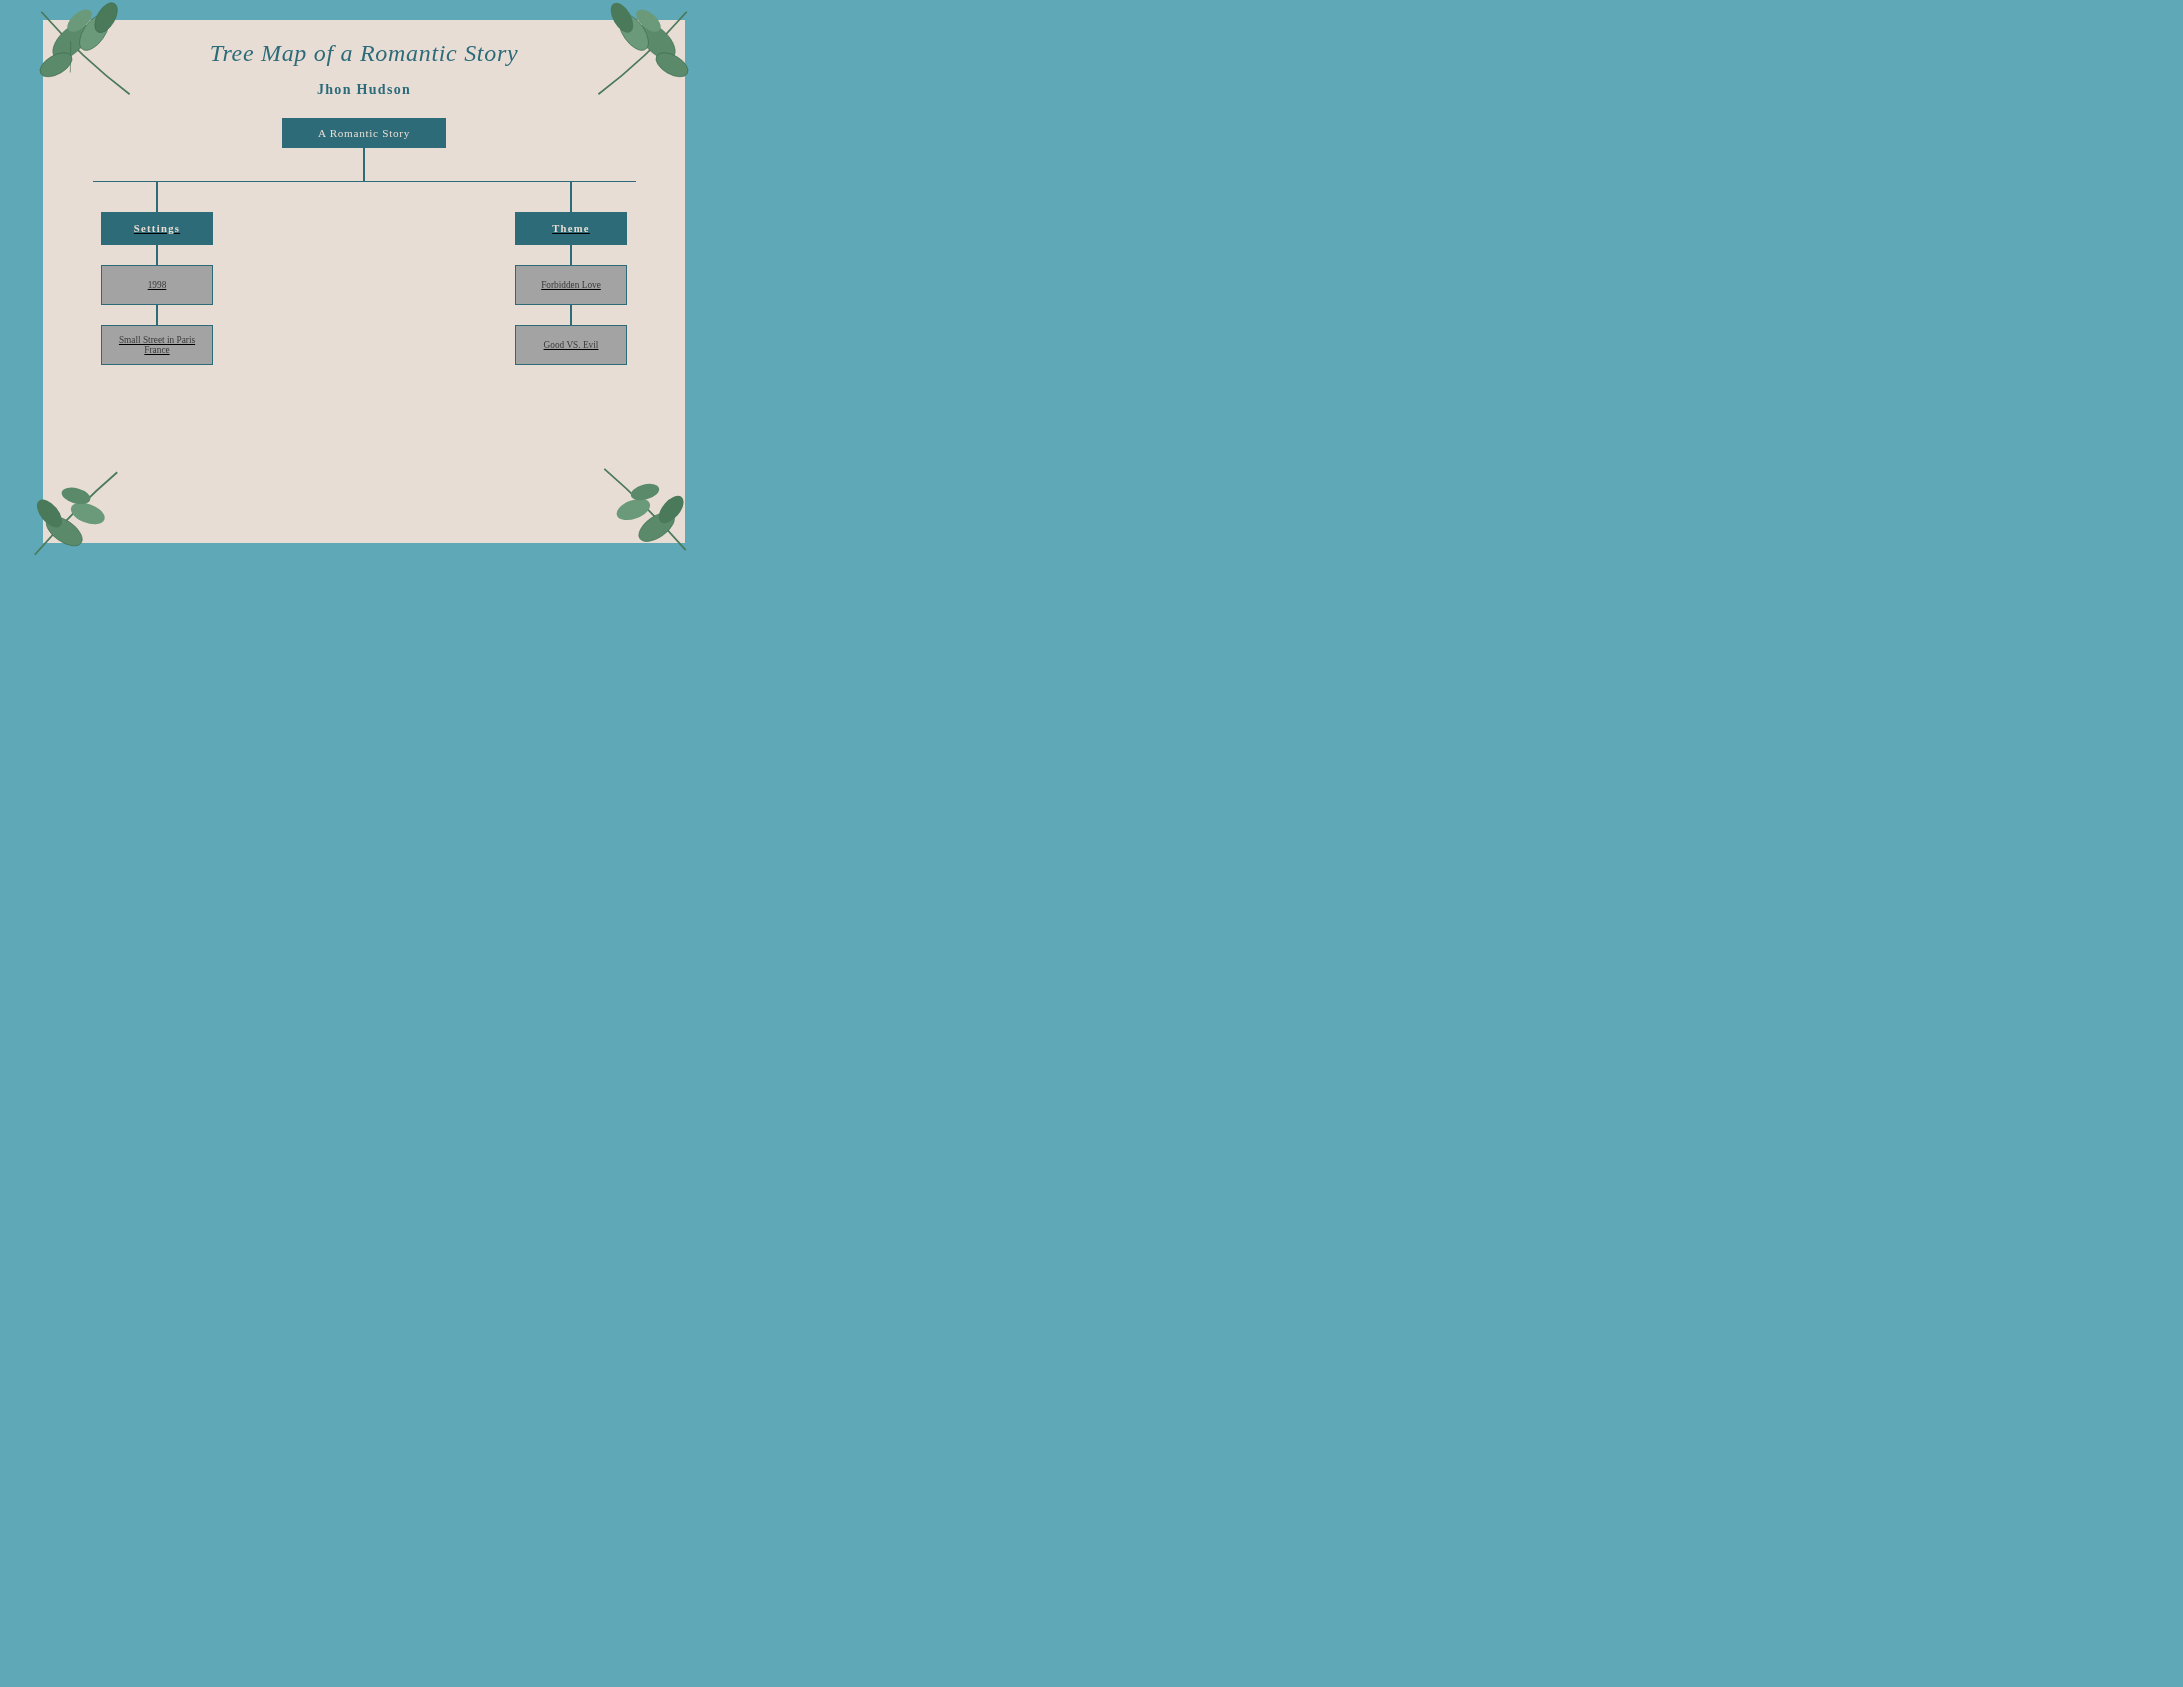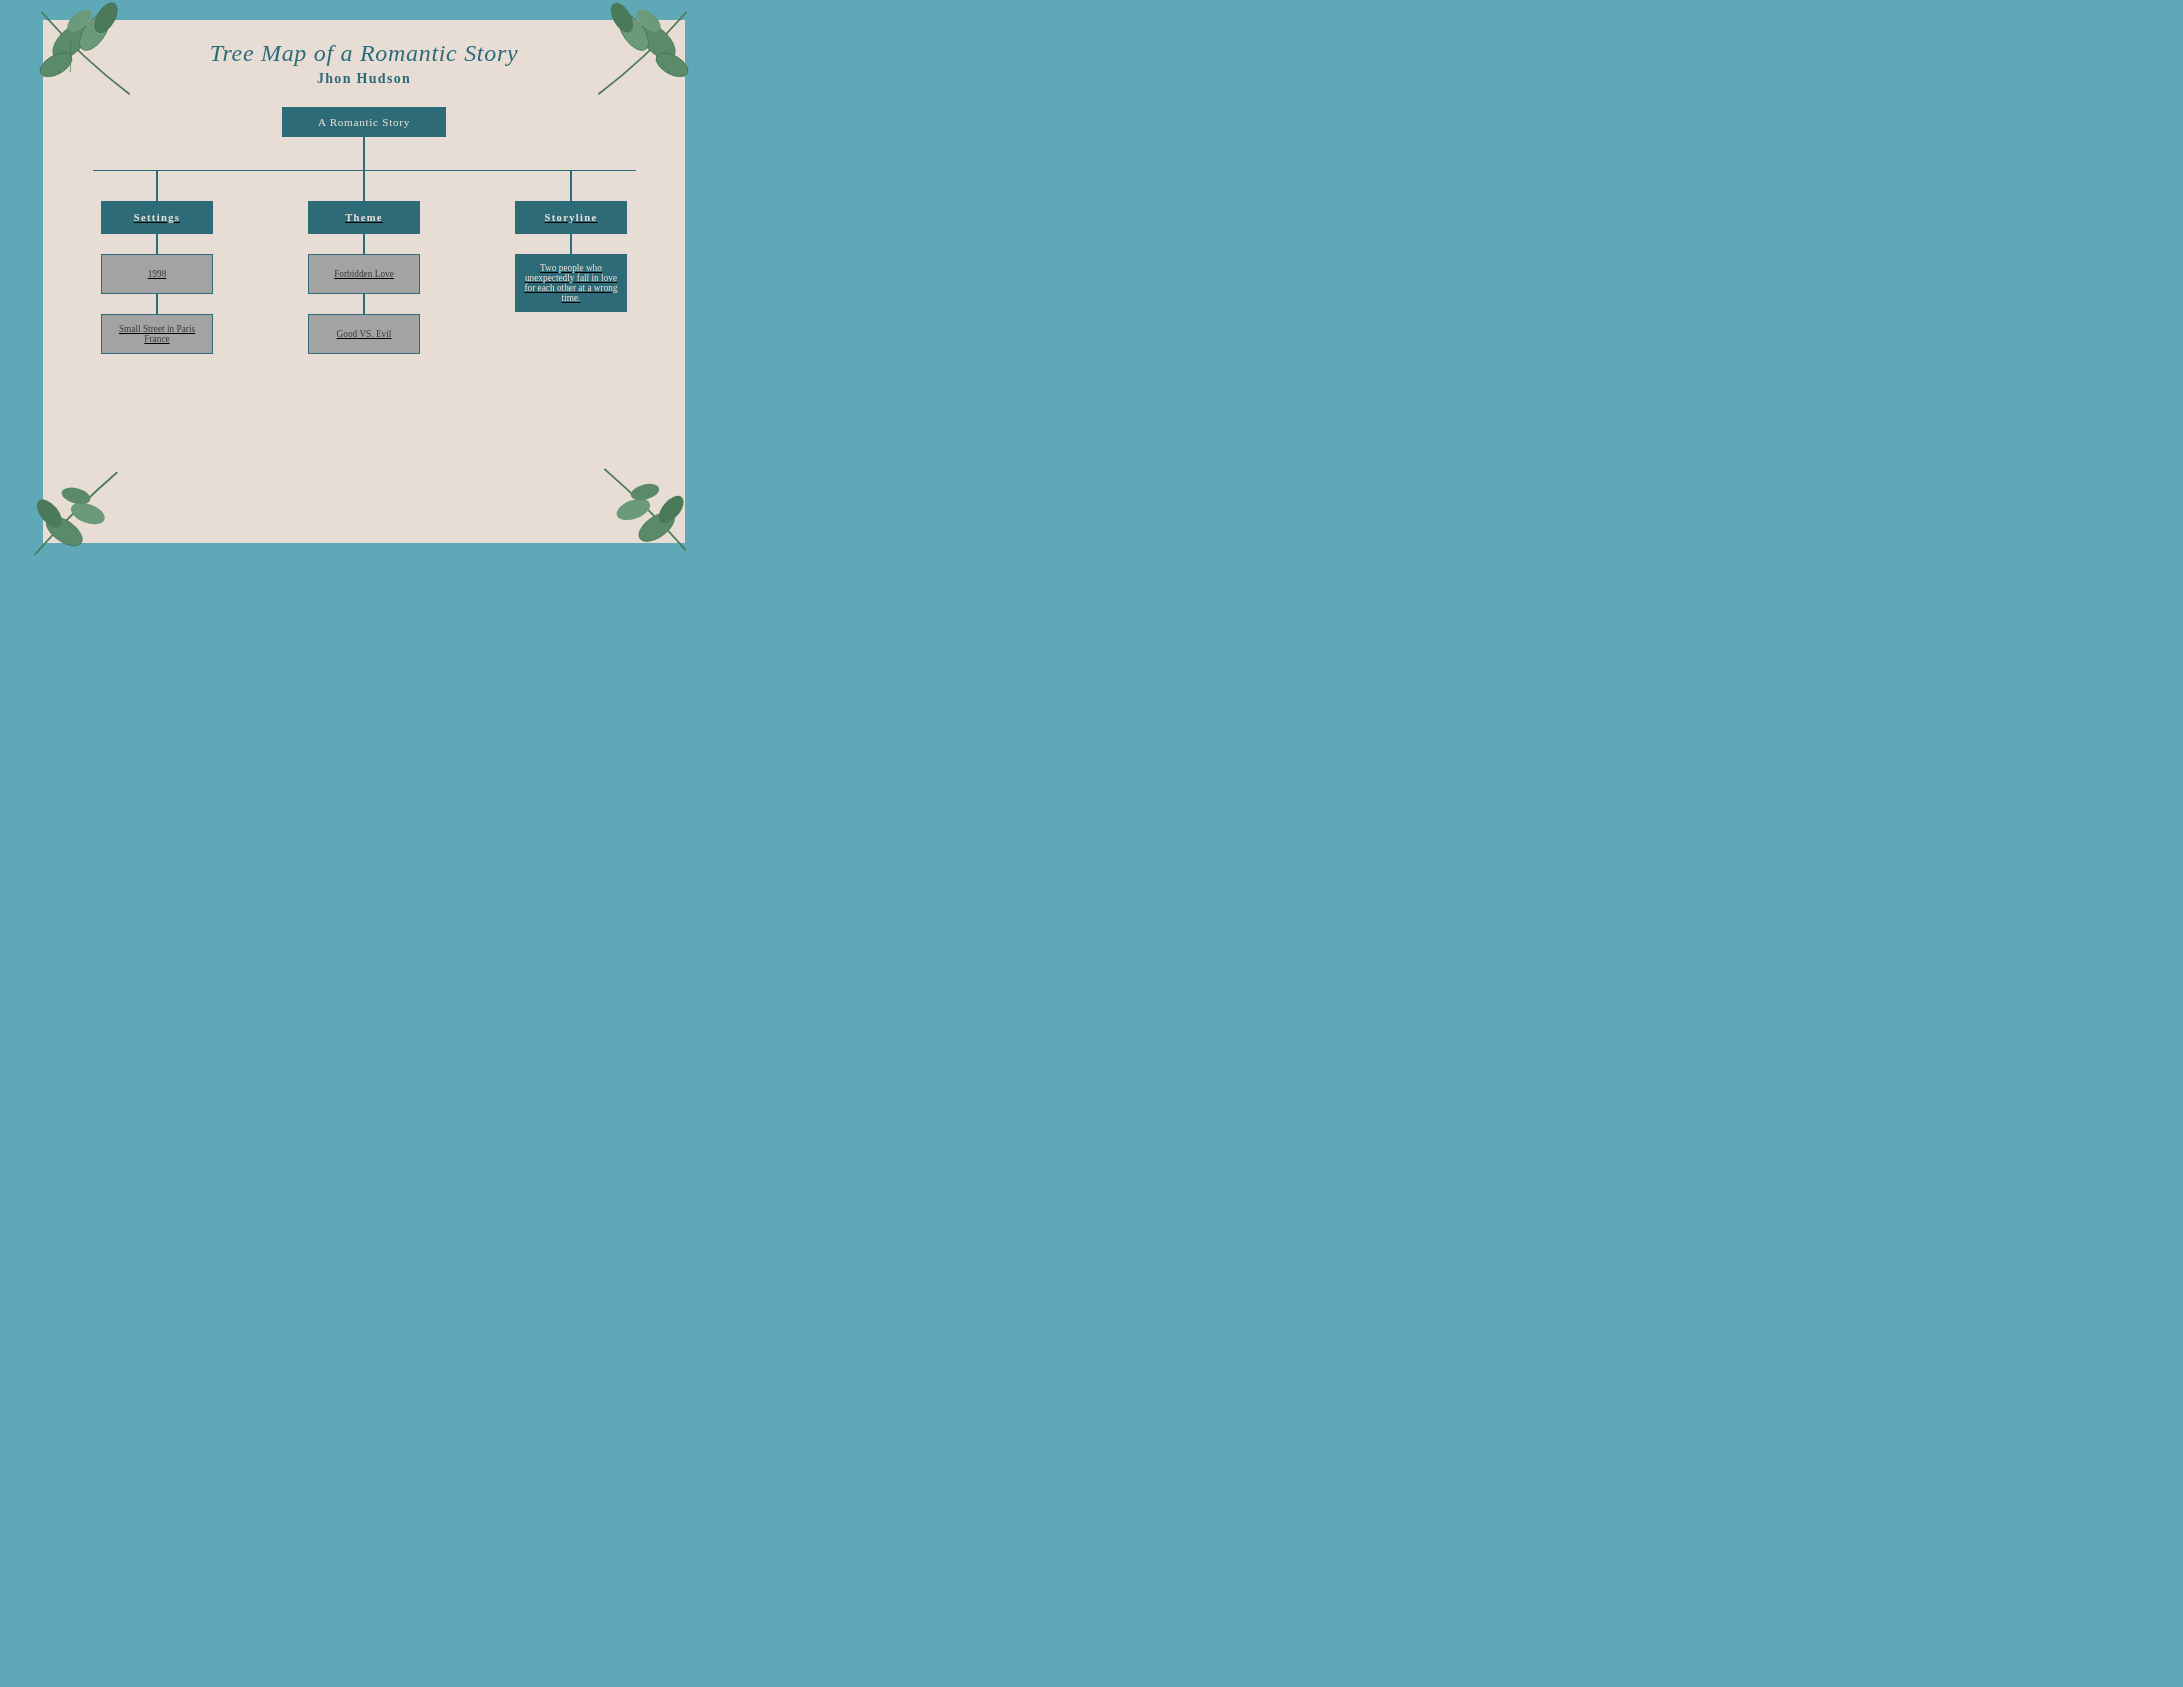--- a/index.html
+++ b/index.html
@@ -57,21 +57,21 @@
       text-align: center;
       margin-bottom: 20px;
     }
 
     .title {
       font-family: 'Palatino Linotype', Palatino, cursive, serif;
       font-size: 24px;
       color: #2c6b7a;
       font-style: italic;
       letter-spacing: 0.7px;
-      margin-bottom: 4px;
+      margin-bottom: 15px;
     }
 
     .subtitle {
       font-size: 14px;
       color: #2c6b7a;
       font-weight: bold;
       letter-spacing: 1.3px;
     }
 
     
@@ -281,26 +281,18 @@
         <div class="col-vert-line"></div>
         <div class="cat-node">Theme</div>
         <div class="sub-items">
           <div class="sub-connector"></div>
           <div class="sub-node-light">Forbidden Love</div>
           <div class="sub-connector"></div>
           <div class="sub-node-light">Good VS. Evil</div>
         </div>
       </div>
 
-      <div class="col-connector">
-        <div class="col-vert-line"></div>
-        <div class="cat-node">Storyline</div>
-        <div class="sub-items">
-          <div class="sub-connector"></div>
-          <div class="sub-node">Two people who unexpectedly fall in love for each other at a wrong time.</div>
-        </div>
-      </div>
 
     </div>
   </div>
 
 </div>
 
 
 </body></html>

